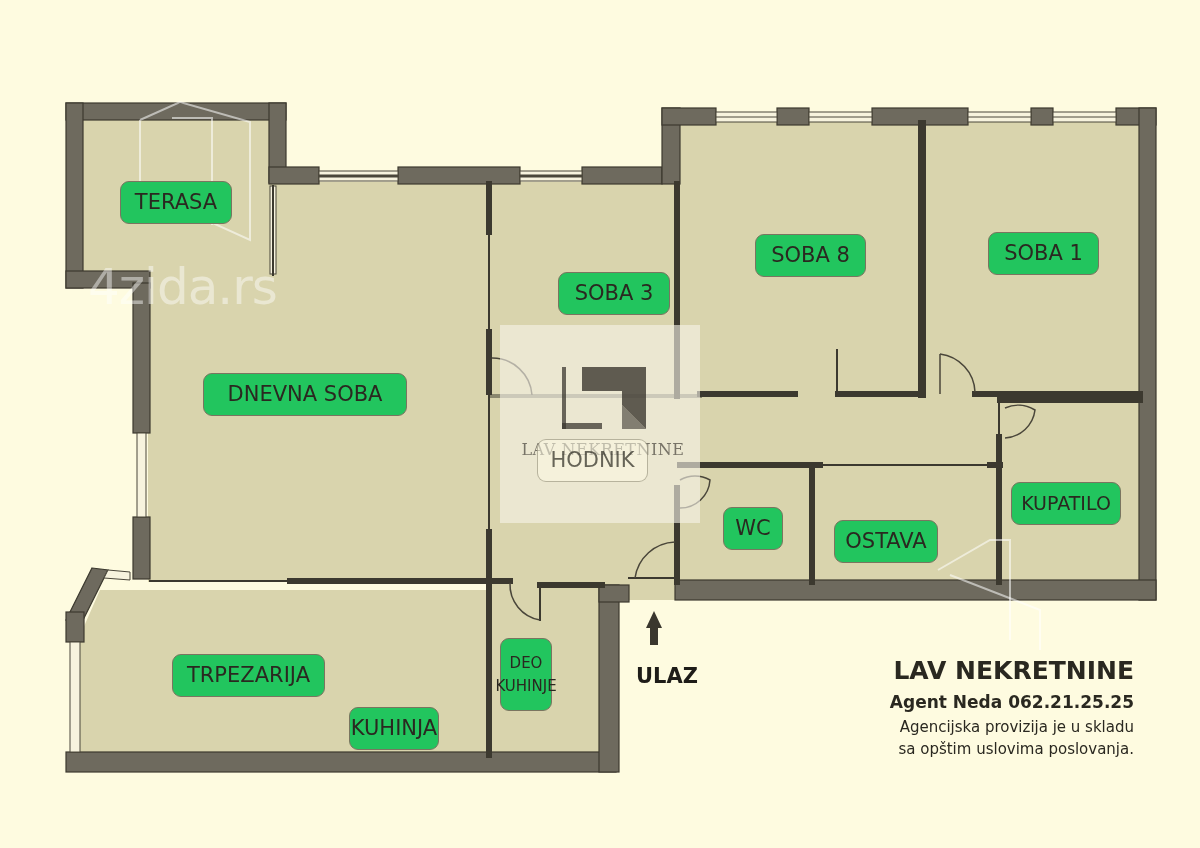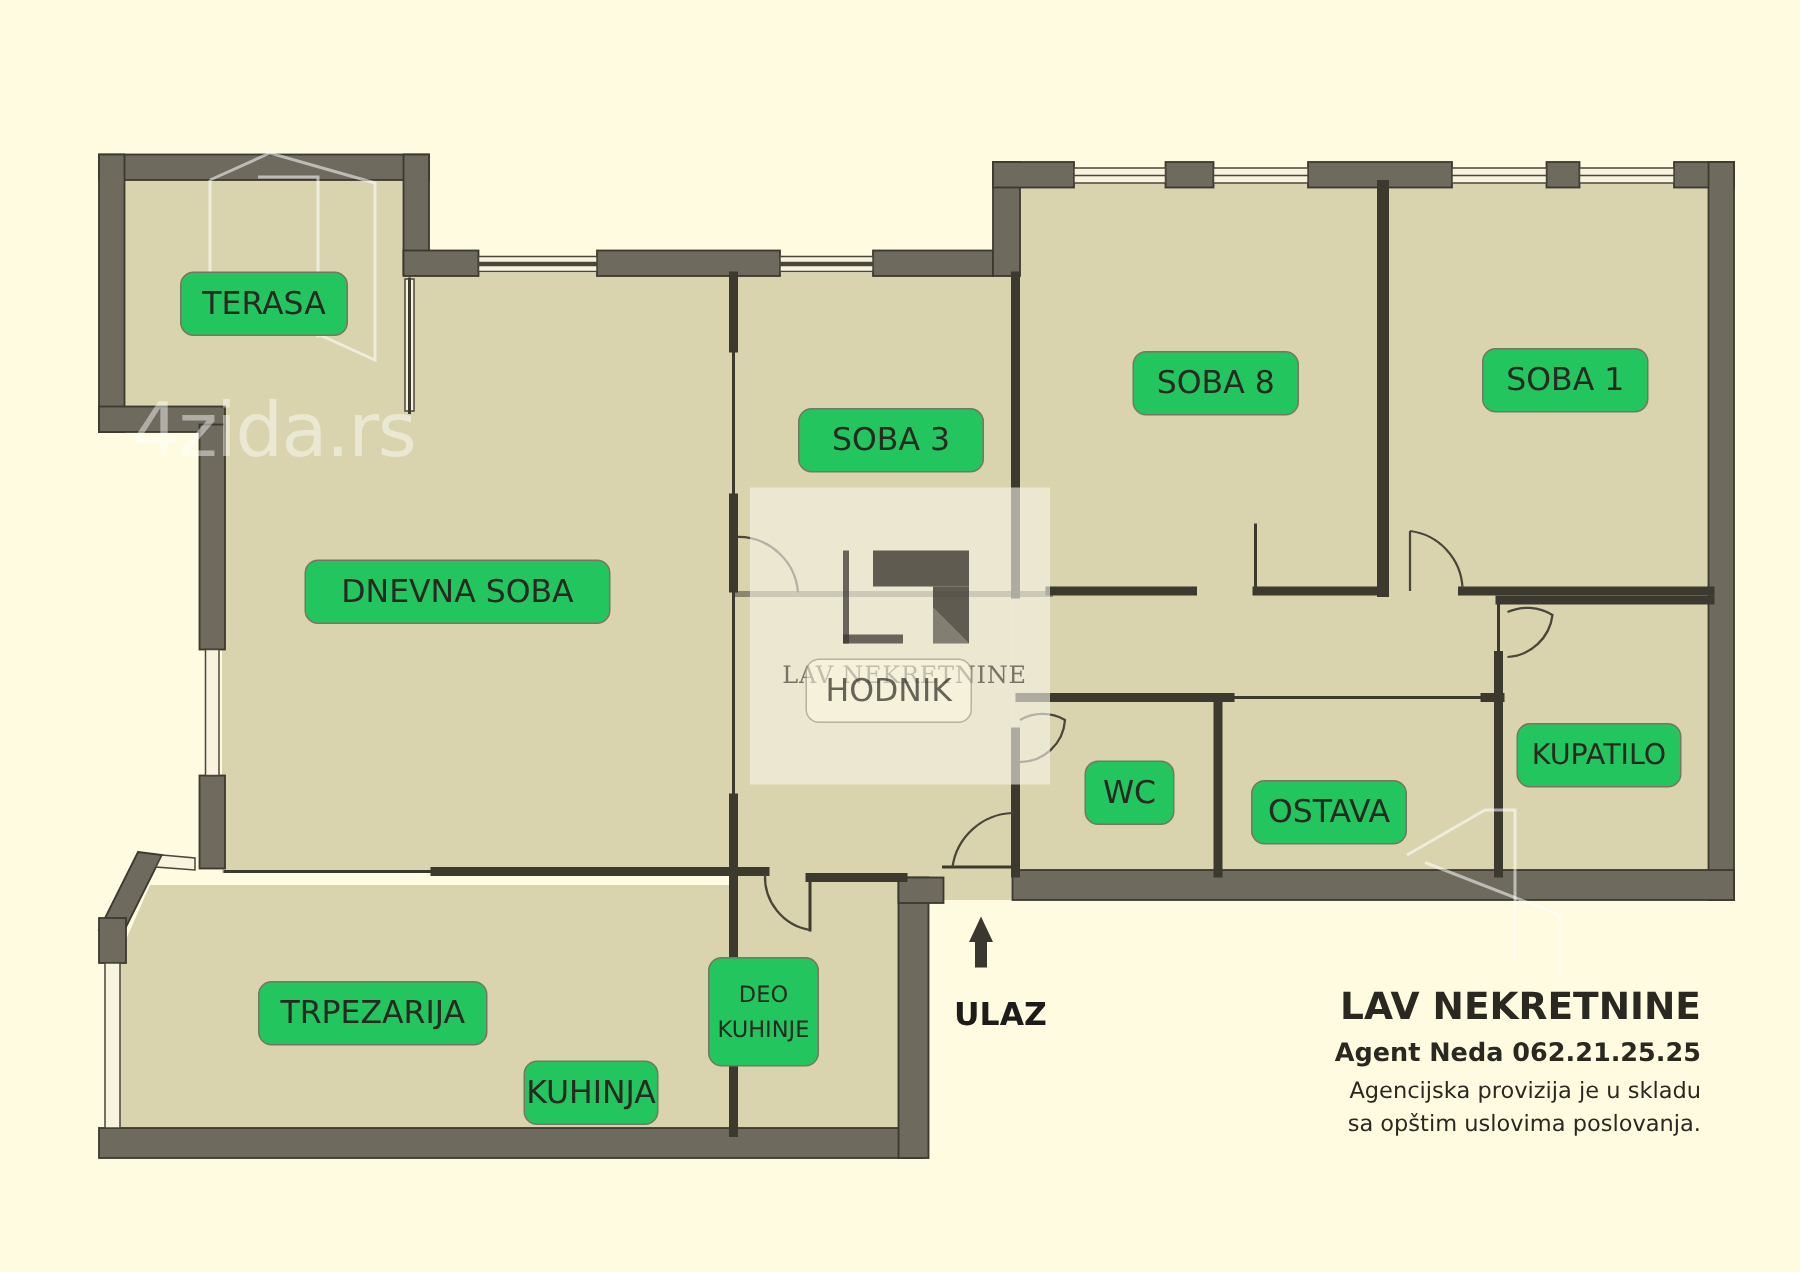--- a/index.html
+++ b/index.html
@@ -154,30 +154,30 @@
     <rect x="62" y="98" width="40" height="6" fill="rgba(60,56,48,0.75)"></rect>
     <rect x="82" y="42" width="64" height="24" fill="rgba(60,56,48,0.8)"></rect>
     <polygon points="122,66 146,66 146,104 122,80" fill="rgba(60,56,48,0.8)"></polygon>
     <polygon points="122,80 146,104 122,104" fill="rgba(60,56,48,0.6)"></polygon>
   </svg>
 </div>
 <div class="ln-text">LAV NEKRETNINE</div>
 
 <div class="label" style="left:120px;top:181px;width:112px;height:43px;">TERASA</div>
 <div class="label" style="left:203px;top:373px;width:204px;height:43px;">DNEVNA SOBA</div>
-<div class="label" style="left:532px;top:272px;width:124px;height:43px;">SOBA 3</div>
+<div class="label" style="left:558px;top:272px;width:112px;height:43px;">SOBA 3</div>
 <div class="label" style="left:755px;top:234px;width:111px;height:43px;">SOBA 8</div>
 <div class="label" style="left:988px;top:232px;width:111px;height:43px;">SOBA 1</div>
 <div class="label" style="left:537px;top:439px;width:111px;height:43px;background:rgba(253,249,227,0.55);border-color:rgba(122,117,96,0.5);color:rgba(42,40,32,0.7);">HODNIK</div>
 <div class="label" style="left:723px;top:507px;width:60px;height:43px;">WC</div>
 <div class="label" style="left:834px;top:492px;width:104px;height:43px;margin-top:28px;">OSTAVA</div>
 <div class="label" style="left:1011px;top:482px;width:110px;height:43px;font-size:19px;">KUPATILO</div>
 <div class="label" style="left:172px;top:654px;width:153px;height:43px;">TRPEZARIJA</div>
 <div class="label" style="left:349px;top:707px;width:90px;height:43px;">KUHINJA</div>
-<div class="label small" style="left:472px;top:638px;width:74px;height:73px;">
+<div class="label small" style="left:500px;top:638px;width:52px;height:73px;">
   <span>DEO</span>
   <span style="margin-top:6px;">KUHINJE</span>
 </div>
 
 <div class="ulaz">ULAZ</div>
 
 <div class="info">
   <div class="brand">LAV NEKRETNINE</div>
   <div class="agent">Agent Neda 062.21.25.25</div>
   <div class="note">

